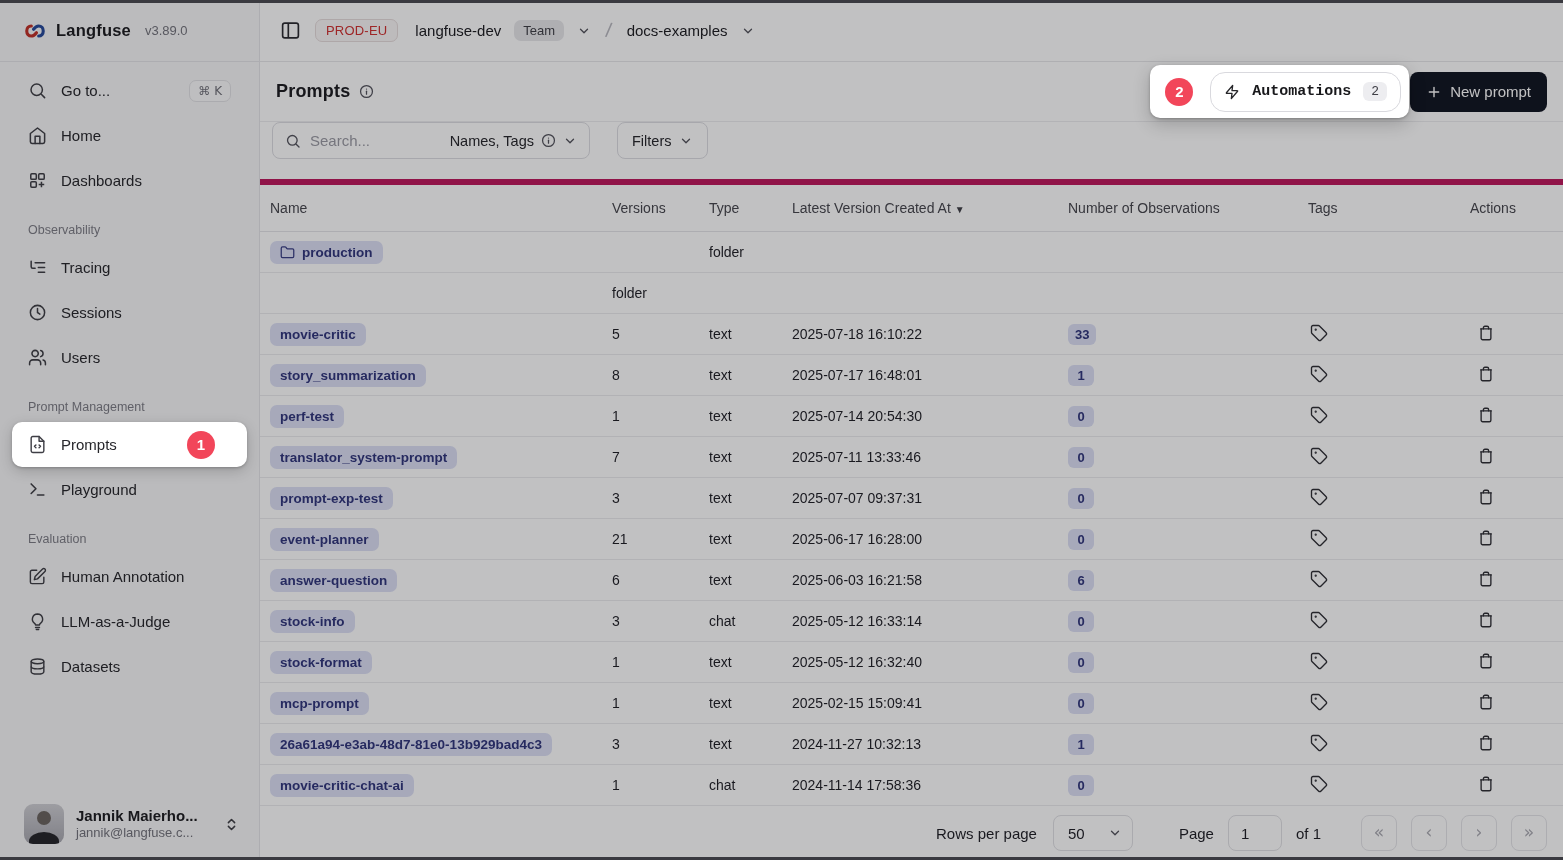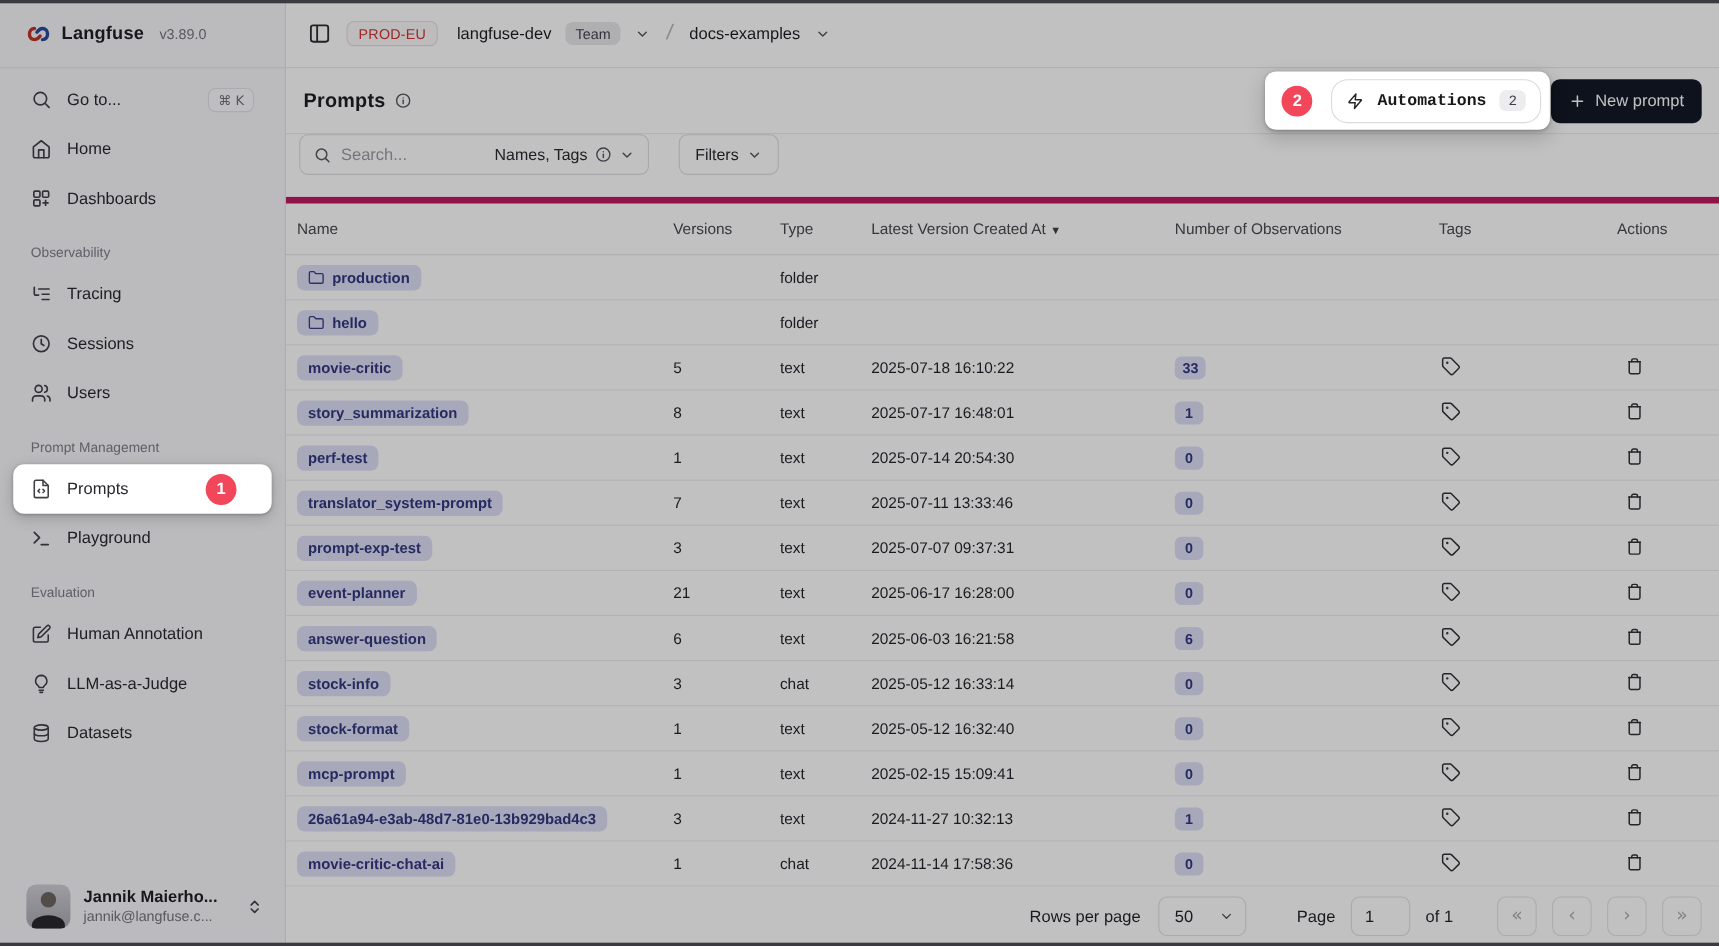--- a/index.html
+++ b/index.html
@@ -355,28 +355,20 @@
                 <span>production</span>
               </span></div>
             <div></div>
             <div>folder</div>
             <div></div>
             <div></div>
             <div class="tags-cell"></div>
             <div class="actions-cell"></div>
           </div>
           <div class="trow">
-            <div><span class="name-pill">
-                <span class="ico">
-                  <svg viewBox="0 0 24 24" fill="none" stroke="currentColor" stroke-width="2" stroke-linejoin="round">
-                    <path d="M20 20a2 2 0 0 0 2-2V8a2 2 0 0 0-2-2h-7.9a2 2 0 0 1-1.69-.9L9.6 3.9A2 2 0 0 0 7.93 3H4a2 2 0 0 0-2 2v13a2 2 0 0 0 2 2Z"></path>
-                  </svg>
-                </span>
-                <span>hello</span>
-              </span></div>
             <div></div>
             <div>folder</div>
             <div></div>
             <div></div>
             <div class="tags-cell"></div>
             <div class="actions-cell"></div>
           </div>
           <div class="trow">
             <div><span class="name-pill">
                 <span>movie-critic</span>

